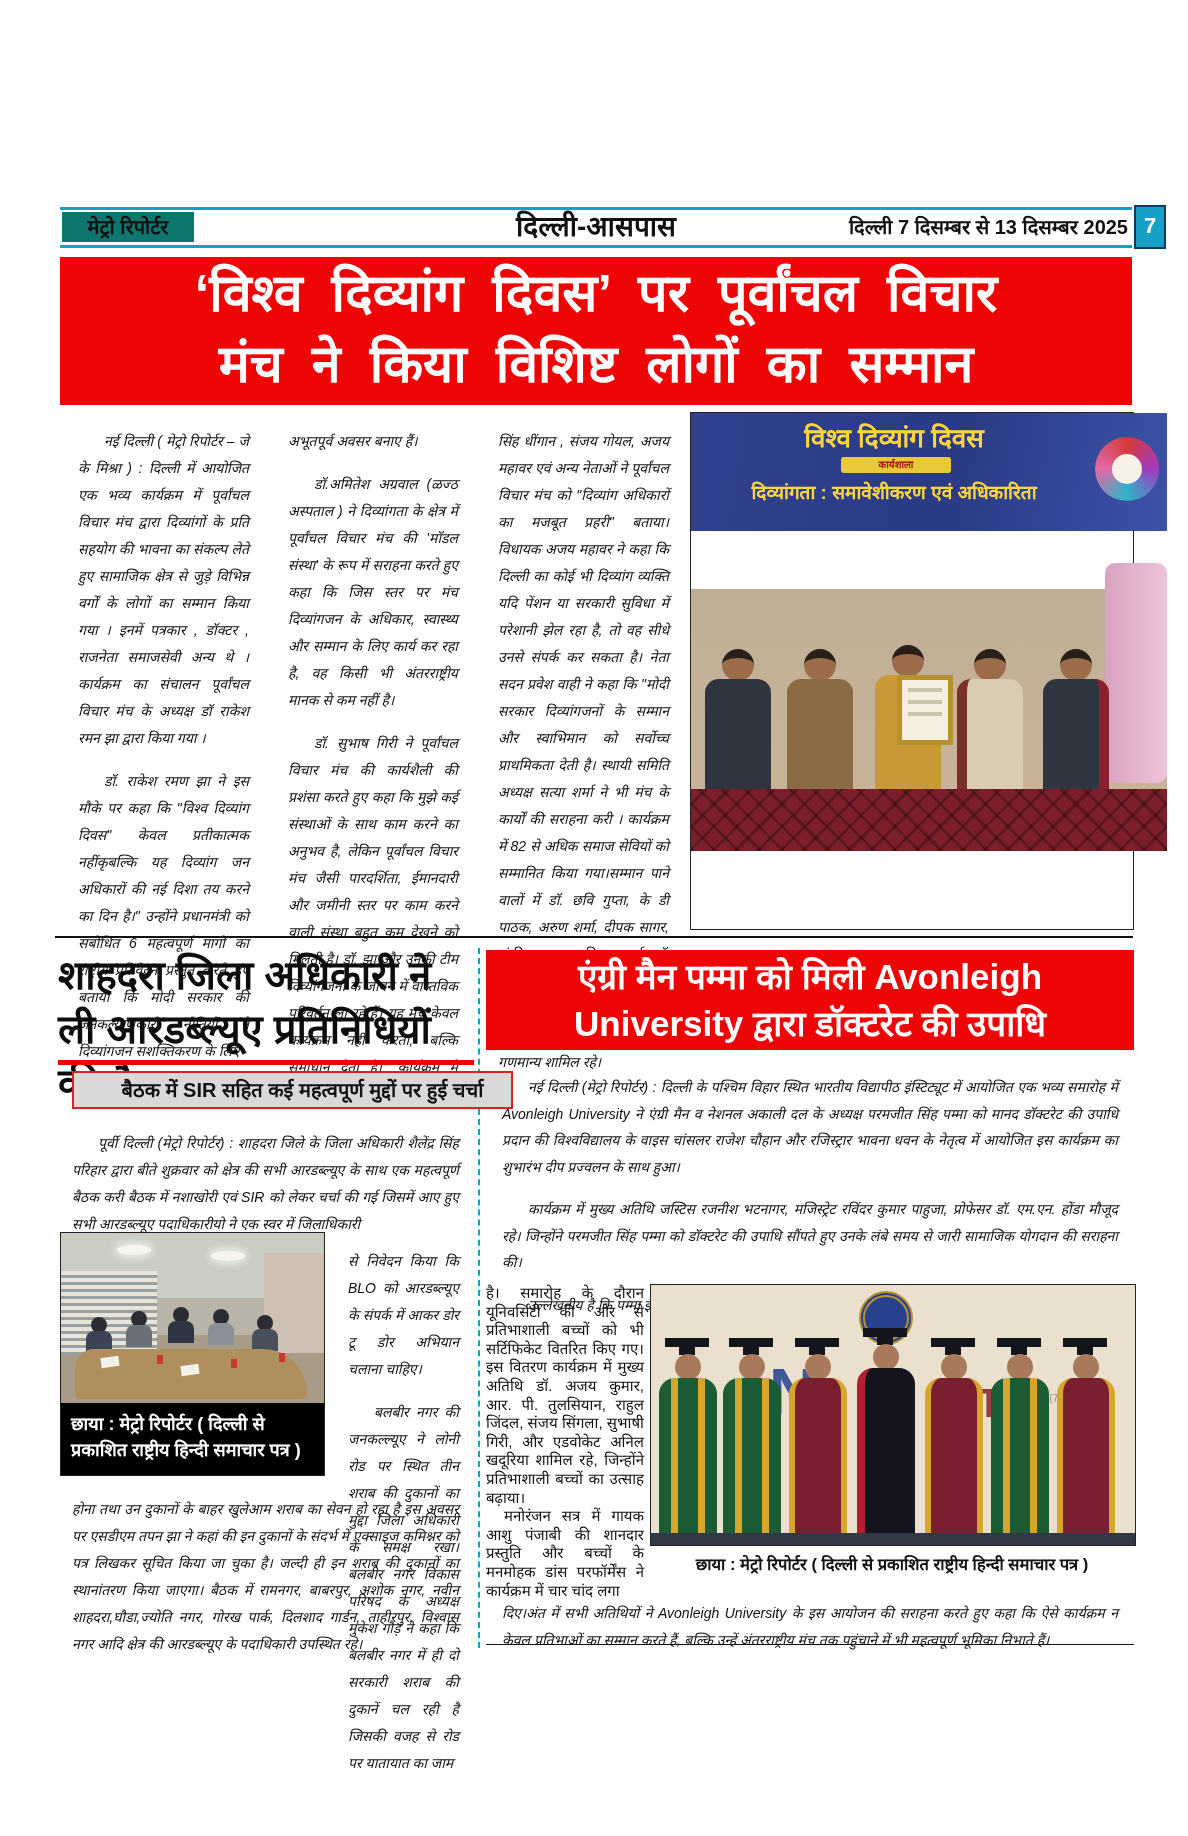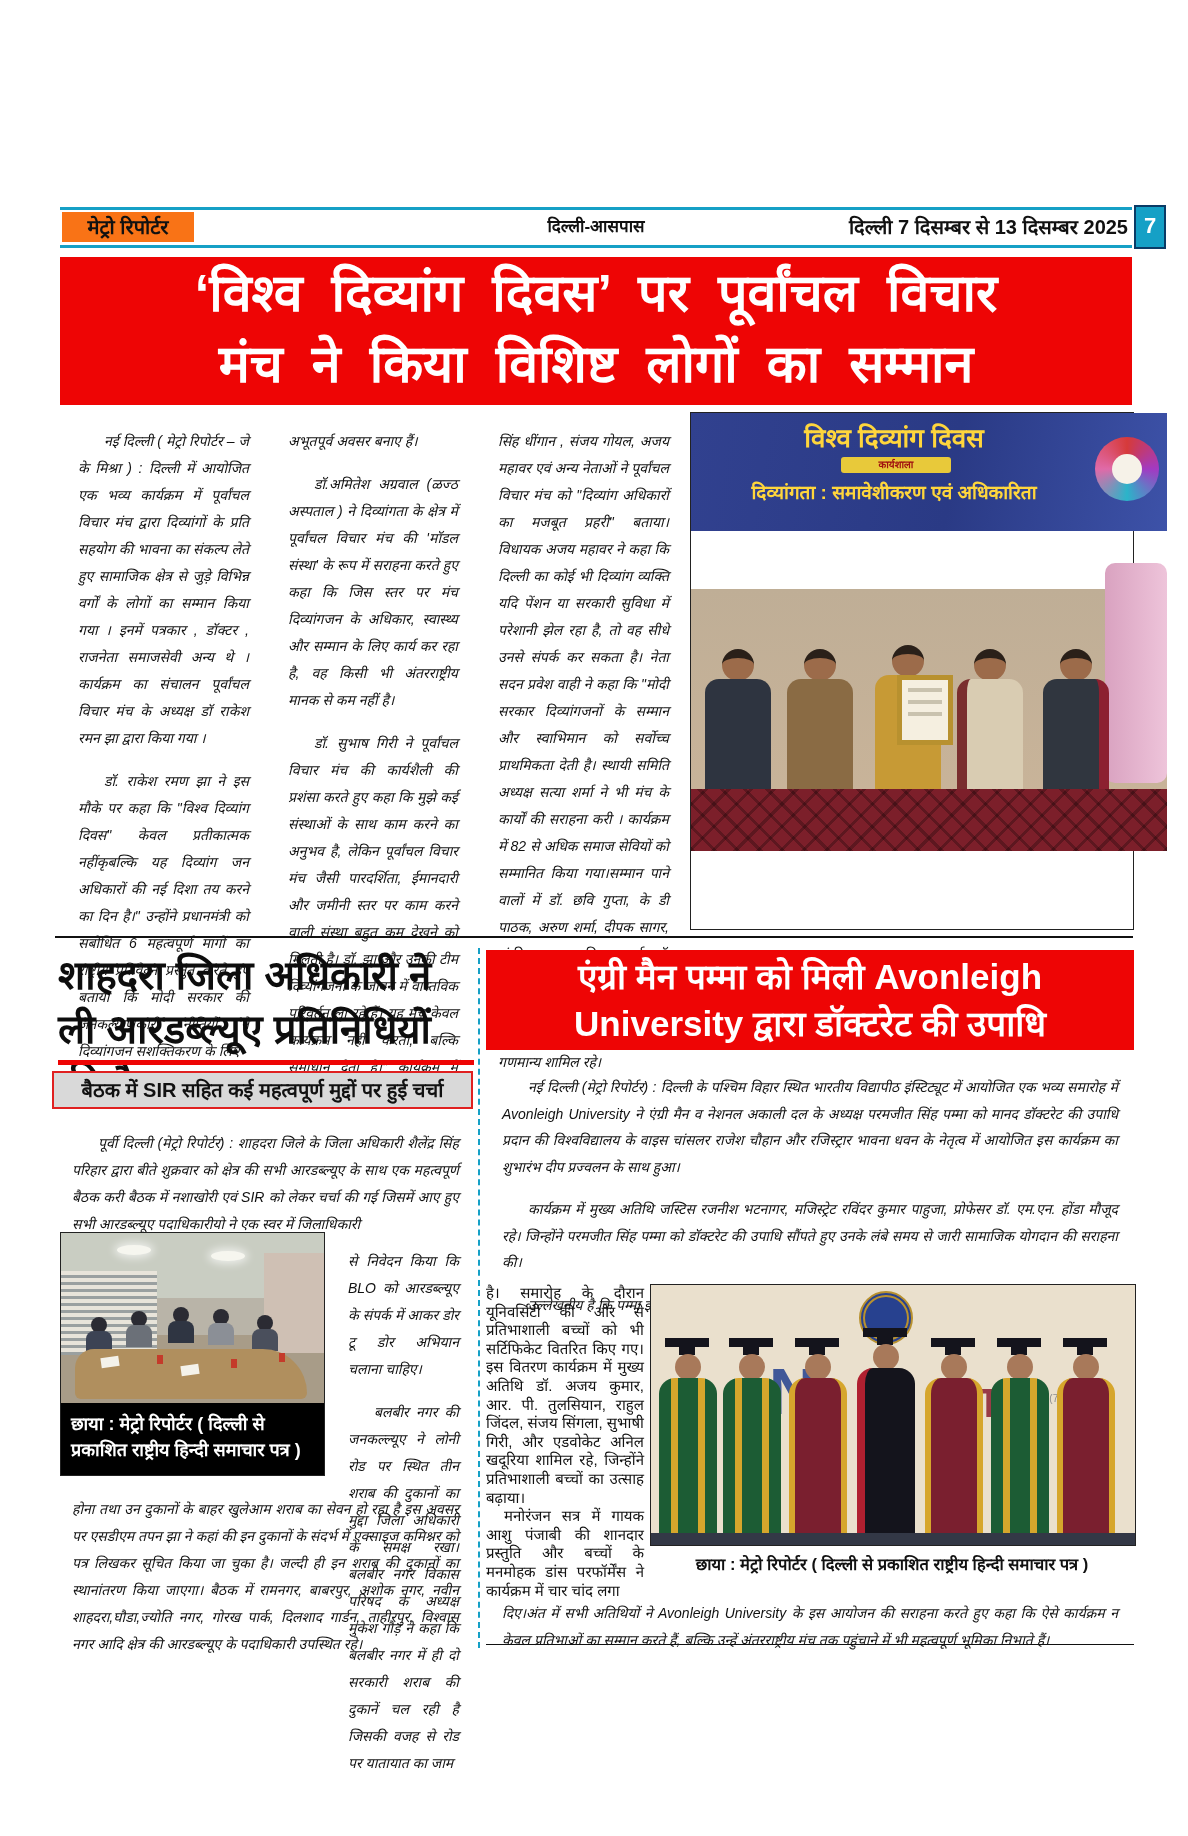--- a/index.html
+++ b/index.html
@@ -1,22 +1,22 @@
 <!DOCTYPE html>
 <html><head>
 <meta charset="utf-8">
 <style>
   html,body{margin:0;padding:0;background:#ffffff;}
   .page{position:relative;width:1188px;height:1836px;background:#fff;overflow:hidden;
         font-family:"Liberation Sans","DejaVu Sans",sans-serif;color:#111;}
   .abs{position:absolute;}
   
   .rule-teal{background:#15a0c6;height:3px;}
-  .mast-left{background:#f97316;text-align:center;font-weight:bold;font-size:20px;line-height:30px;}
-  .mast-center{text-align:center;font-weight:bold;font-size:17px;line-height:30px;}
+  .mast-left{background:#0f766e;text-align:center;font-weight:bold;font-size:20px;line-height:30px;}
+  .mast-center{text-align:center;font-weight:bold;font-size:28px;line-height:30px;}
   .mast-right{text-align:right;font-weight:bold;font-size:20px;line-height:30px;}
   .pageno{background:#15a0c6;border:2px solid #0a3b66;color:#fff;font-weight:bold;font-size:22px;
           text-align:center;line-height:38px;}
   
   .redbox{background:#ee0505;color:#fff;text-align:center;}
   .h1line{font-size:52px;line-height:71px;font-weight:bold;word-spacing:0.28em;white-space:nowrap;}
   
   .body-col p{margin:16px;font-size:14px;line-height:27px;text-align:justify;font-style:italic;}
   .body-col p.ind{text-indent:26px;}
   .narrow p{margin:0;font-size:15px;line-height:18.6px;text-align:justify;}
@@ -158,21 +158,21 @@
         <div class="p1-carpet"></div>
       </div>
     </div>
   </div>
 
   <div class="abs hrule" style="left:55px;top:936px;width:1078px;"></div>
   <div class="abs dashv" style="left:478px;top:948px;height:700px;"></div>
 
   <div class="abs h2head" style="left:58px;top:948px;width:416px;">शाहदरा जिला अधिकारी ने ली आरडब्ल्यूए प्रतिनिधियों की बैठक</div>
   <div class="abs red-under" style="left:58px;top:1060px;width:416px;"></div>
-  <div class="abs subbox" style="left:52px;top:1071px;width:417px;height:34px;">बैठक में SIR सहित कई महत्वपूर्ण मुद्दों पर हुई चर्चा</div>
+  <div class="abs subbox" style="left:72px;top:1071px;width:417px;height:34px;padding-left:20px;">बैठक में SIR सहित कई महत्वपूर्ण मुद्दों पर हुई चर्चा</div>
   <div class="abs body-col" style="left:56px;top:1114px;width:419px;">
     <p class="ind">पूर्वी दिल्ली (मेट्रो रिपोर्टर) :   शाहदरा जिले के जिला अधिकारी शैलेंद्र सिंह परिहार द्वारा बीते शुक्रवार को क्षेत्र की सभी आरडब्ल्यूए के साथ एक महत्वपूर्ण बैठक करी   बैठक में नशाखोरी एवं SIR को लेकर चर्चा की गई जिसमें आए हुए सभी आरडब्ल्यूए  पदाधिकारीयो ने एक स्वर में जिलाधिकारी</p>
   </div>
 
   <div class="abs photo-frame" style="left:60px;top:1232px;width:263px;height:242px;">
     <div class="p3" style="position:relative;width:100%;height:170px;overflow:hidden;">
       <div class="light" style="left:56px;top:12px;"></div>
       <div class="light" style="left:150px;top:18px;"></div>
       <div class="blinds"></div>
       <div class="wall"></div>

